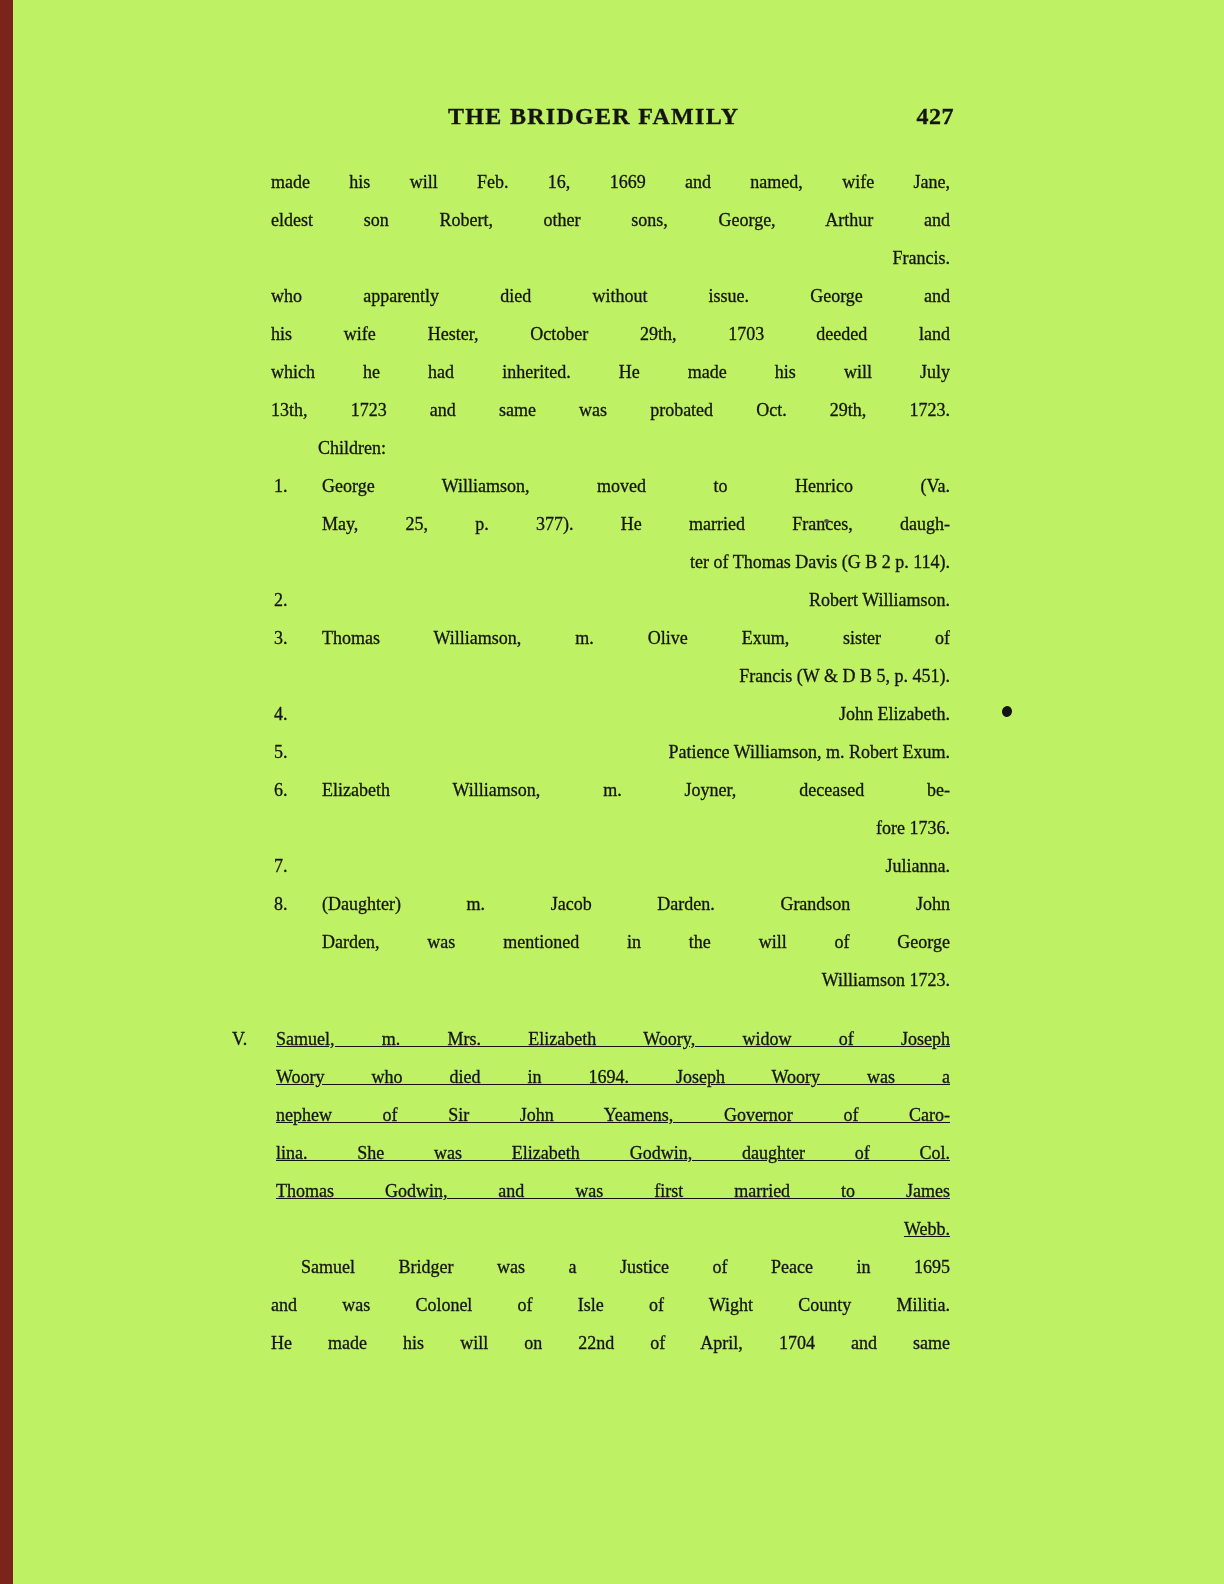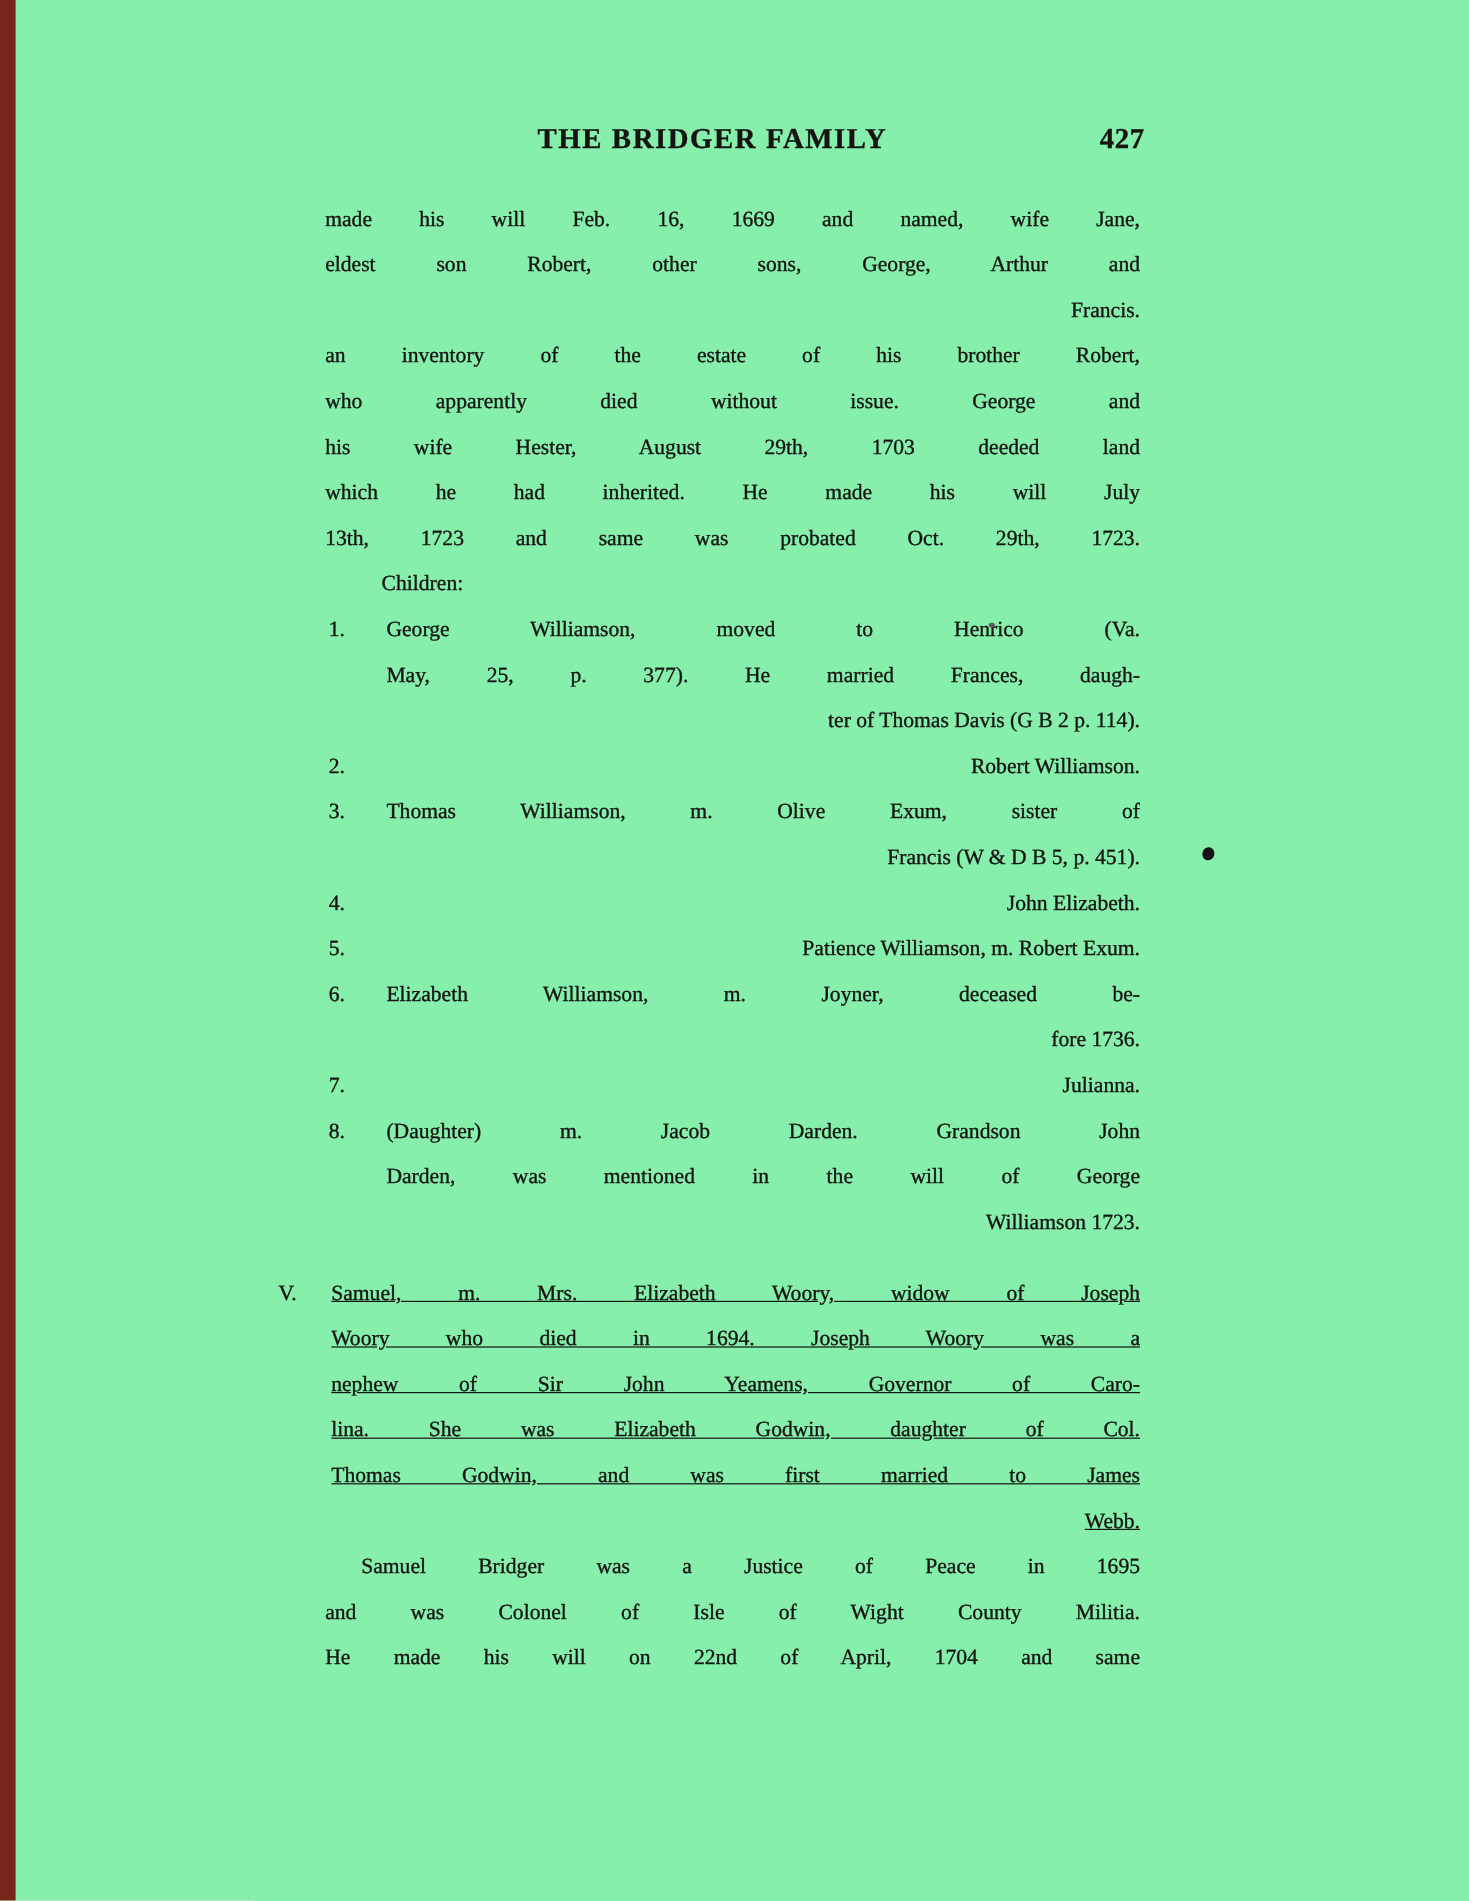--- a/index.html
+++ b/index.html
@@ -40,39 +40,38 @@
   .section-v{display:flex;margin-left:-39px;margin-top:21px;}
   .v-num{flex:none;width:44px;}
   .v-lines{flex:1;min-width:0;text-decoration:underline;}
   .ink-dot{position:absolute;border-radius:50%;}
   .ink-dot-large{left:1002px;top:706px;width:10px;height:11px;background:#141414;transform:rotate(18deg);}
   .ink-dot-small{left:824px;top:519px;width:5px;height:4px;background:#5a5a5a;}
 </style>
 </head>
 <body>
 
-<div class="page" style="background: #86efac; color: rgb(21, 20, 18);">
+<div class="page" style="background: #bef264; color: rgb(21, 20, 18);">
 
   <div class="edge-strip" style="background: rgb(122, 36, 28);"></div>
 
   <div class="running-header">
     <div class="header-title">THE BRIDGER FAMILY</div>
     <div class="page-number">427</div>
   </div>
 
   <div class="column">
     <div class="para">
         <div class="line jl">made his will Feb. 16, 1669 and named, wife Jane,</div>
         <div class="line jl">eldest son Robert, other sons, George, Arthur and</div>
         <div class="line">Francis.</div>
       </div>
     <div class="para">
-        <div class="line jl">an inventory of the estate of his brother Robert,</div>
         <div class="line jl">who apparently died without issue. George and</div>
-        <div class="line jl">his wife Hester, August 29th, 1703 deeded land</div>
+        <div class="line jl">his wife Hester, October 29th, 1703 deeded land</div>
         <div class="line jl">which he had inherited. He made his will July</div>
         <div class="line jl">13th, 1723 and same was probated Oct. 29th, 1723.</div>
       </div>
     <div class="children-heading">Children:</div>
     <div class="children-list">
         <div class="child-item">
           <div class="child-num">1.</div>
           <div class="child-lines">
             <div class="line jl">George Williamson, moved to Henrico (Va.</div>
             <div class="line jl">May, 25, p. 377). He married Frances, daugh-</div>

